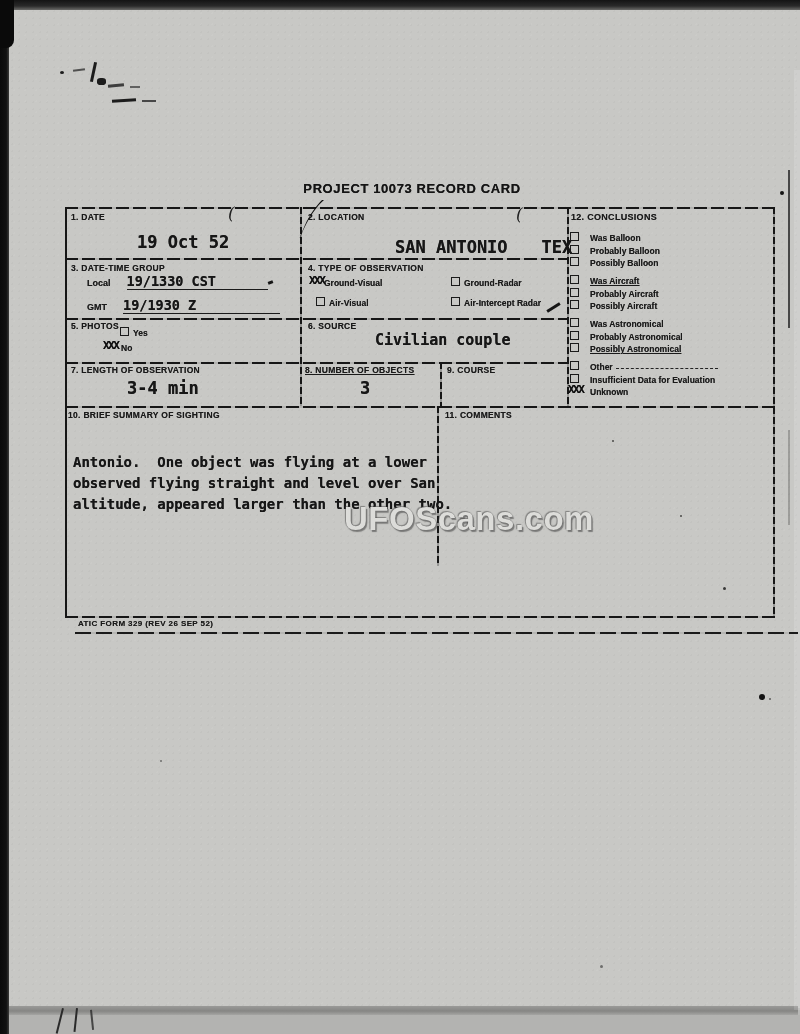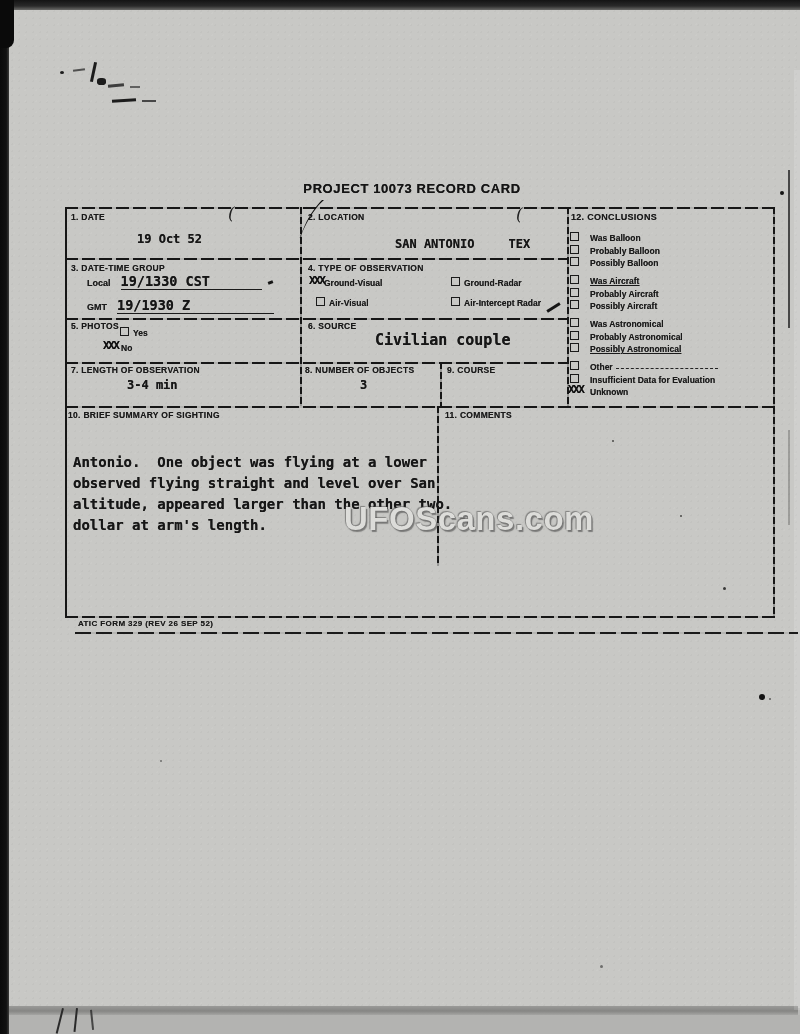--- a/index.html
+++ b/index.html
@@ -37,37 +37,37 @@
     background:repeating-linear-gradient(90deg,#161616 0 13px,rgba(22,22,22,0.12) 13px 17px);}
   .vline{position:absolute;width:2px;
     background:repeating-linear-gradient(180deg,#161616 0 7px,rgba(22,22,22,0.28) 7px 10px);}
   .vline.solid{background:#161616;}
 
   .flabel{position:absolute;font-size:8.5px;font-weight:bold;color:#1a1a1a;
     letter-spacing:0.3px;text-transform:uppercase;white-space:nowrap;
     text-shadow:0 0 0.5px rgba(20,20,20,0.6);}
   .tw{font-family:"DejaVu Sans Mono","Liberation Mono",monospace;font-weight:700;color:#161616;
     text-shadow:0 0 0.6px rgba(20,20,20,0.75);white-space:nowrap;}
-  .val{position:absolute;font-size:12px;}
+  .val{position:absolute;font-size:17px;}
   .underl{border-bottom:1.6px solid #1a1a1a;}
 
   .cbwrap{position:relative;display:inline-block;width:13px;height:10px;vertical-align:-1px;}
   .cb{position:absolute;left:0;top:0;width:7px;height:7px;border:1.6px solid #1a1a1a;}
   .mark{position:absolute;left:-2px;top:-3px;font-family:"DejaVu Sans Mono",monospace;
     font-weight:700;font-size:11px;letter-spacing:-1.5px;color:#101010;
     text-shadow:0 0 0.5px rgba(10,10,10,0.8);}
 
   .opt-grid{position:absolute;left:246px;top:70px;display:grid;
     grid-template-columns:140px auto;row-gap:9px;}
   .opt{font-size:8.5px;font-weight:bold;color:#1a1a1a;white-space:nowrap;
     text-shadow:0 0 0.5px rgba(20,20,20,0.6);}
   .opt-grid .opt:nth-of-type(3){margin-left:5px;}
 
   .dtg-row{position:absolute;font-size:9px;font-weight:bold;color:#1a1a1a;}
-  .dtg-label{margin-right:10px;text-shadow:0 0 0.5px rgba(20,20,20,0.6);}
+  .dtg-label{margin-right:16px;text-shadow:0 0 0.5px rgba(20,20,20,0.6);}
   .dtg-val{font-size:13.5px;}
   .u1{padding-right:52px;}
   .u2{padding-right:84px;}
 
   .c-list{position:absolute;left:505px;top:25px;width:202px;}
   .c-item{height:12.5px;font-size:8.5px;font-weight:bold;color:#1a1a1a;white-space:nowrap;
     text-shadow:0 0 0.5px rgba(20,20,20,0.6);}
   .c-item.gap{margin-top:5.5px;}
   .c-item .cbwrap{width:20px;}
   .trail{display:none;}
@@ -167,33 +167,32 @@
   <div class="flabel" style="left:6px;top:114px;">5. PHOTOS</div>
   <div class="opt" style="position:absolute;left:55px;top:120px;"><span class="cbwrap"><span class="cb"></span></span><span>Yes</span></div>
   <div class="opt marked" style="position:absolute;left:40px;top:135px;"><span class="cbwrap"><span class="mark">XXX</span></span><span style="margin-left:3px;">No</span></div>
 
   <div class="flabel" style="left:243px;top:114px;">6. SOURCE</div>
   <div class="val tw" style="left:310px;top:124px;font-size:15px;">Civilian couple</div>
 
   <div class="flabel" style="left:6px;top:158px;">7. LENGTH OF OBSERVATION</div>
   <div class="val tw" style="left:62px;top:171px;">3-4 min</div>
 
-  <div class="flabel" style="left:240px;top:158px;">8. NUMBER OF OBJECTS</div>
+  <div class="flabel" style="left:240px;top:158px;text-decoration:underline;">8. NUMBER OF OBJECTS</div>
   <div class="val tw" style="left:295px;top:171px;">3</div>
 
   <div class="flabel" style="left:382px;top:158px;">9. COURSE</div>
   <div class="val tw" style="left:430px;top:171px;"></div>
 
   <div class="flabel" style="left:3px;top:203px;">10. BRIEF SUMMARY OF SIGHTING</div>
   <div class="summary">
 
       <div class="tw-line">Antonio.  One object was flying at a lower</div>
       <div class="tw-line">observed flying straight and level over San</div>
       <div class="tw-line">altitude, appeared larger than the other two.</div>
-      <div class="tw-line">dollar at arm's length.</div>
     </div>
 
   <div class="flabel" style="left:380px;top:203px;">11. COMMENTS</div>
   <div class="val tw" style="left:390px;top:225px;"></div>
 
   <div class="flabel" style="left:506px;top:5px;font-size:9px;">12. CONCLUSIONS</div>
   <div class="c-list">
 
       <div class="c-item"><span class="c-inner" style="position:relative;"><span class="cbwrap"><span class="cb"></span><span class="mark"></span></span><span>Was Balloon</span></span></div>
 

